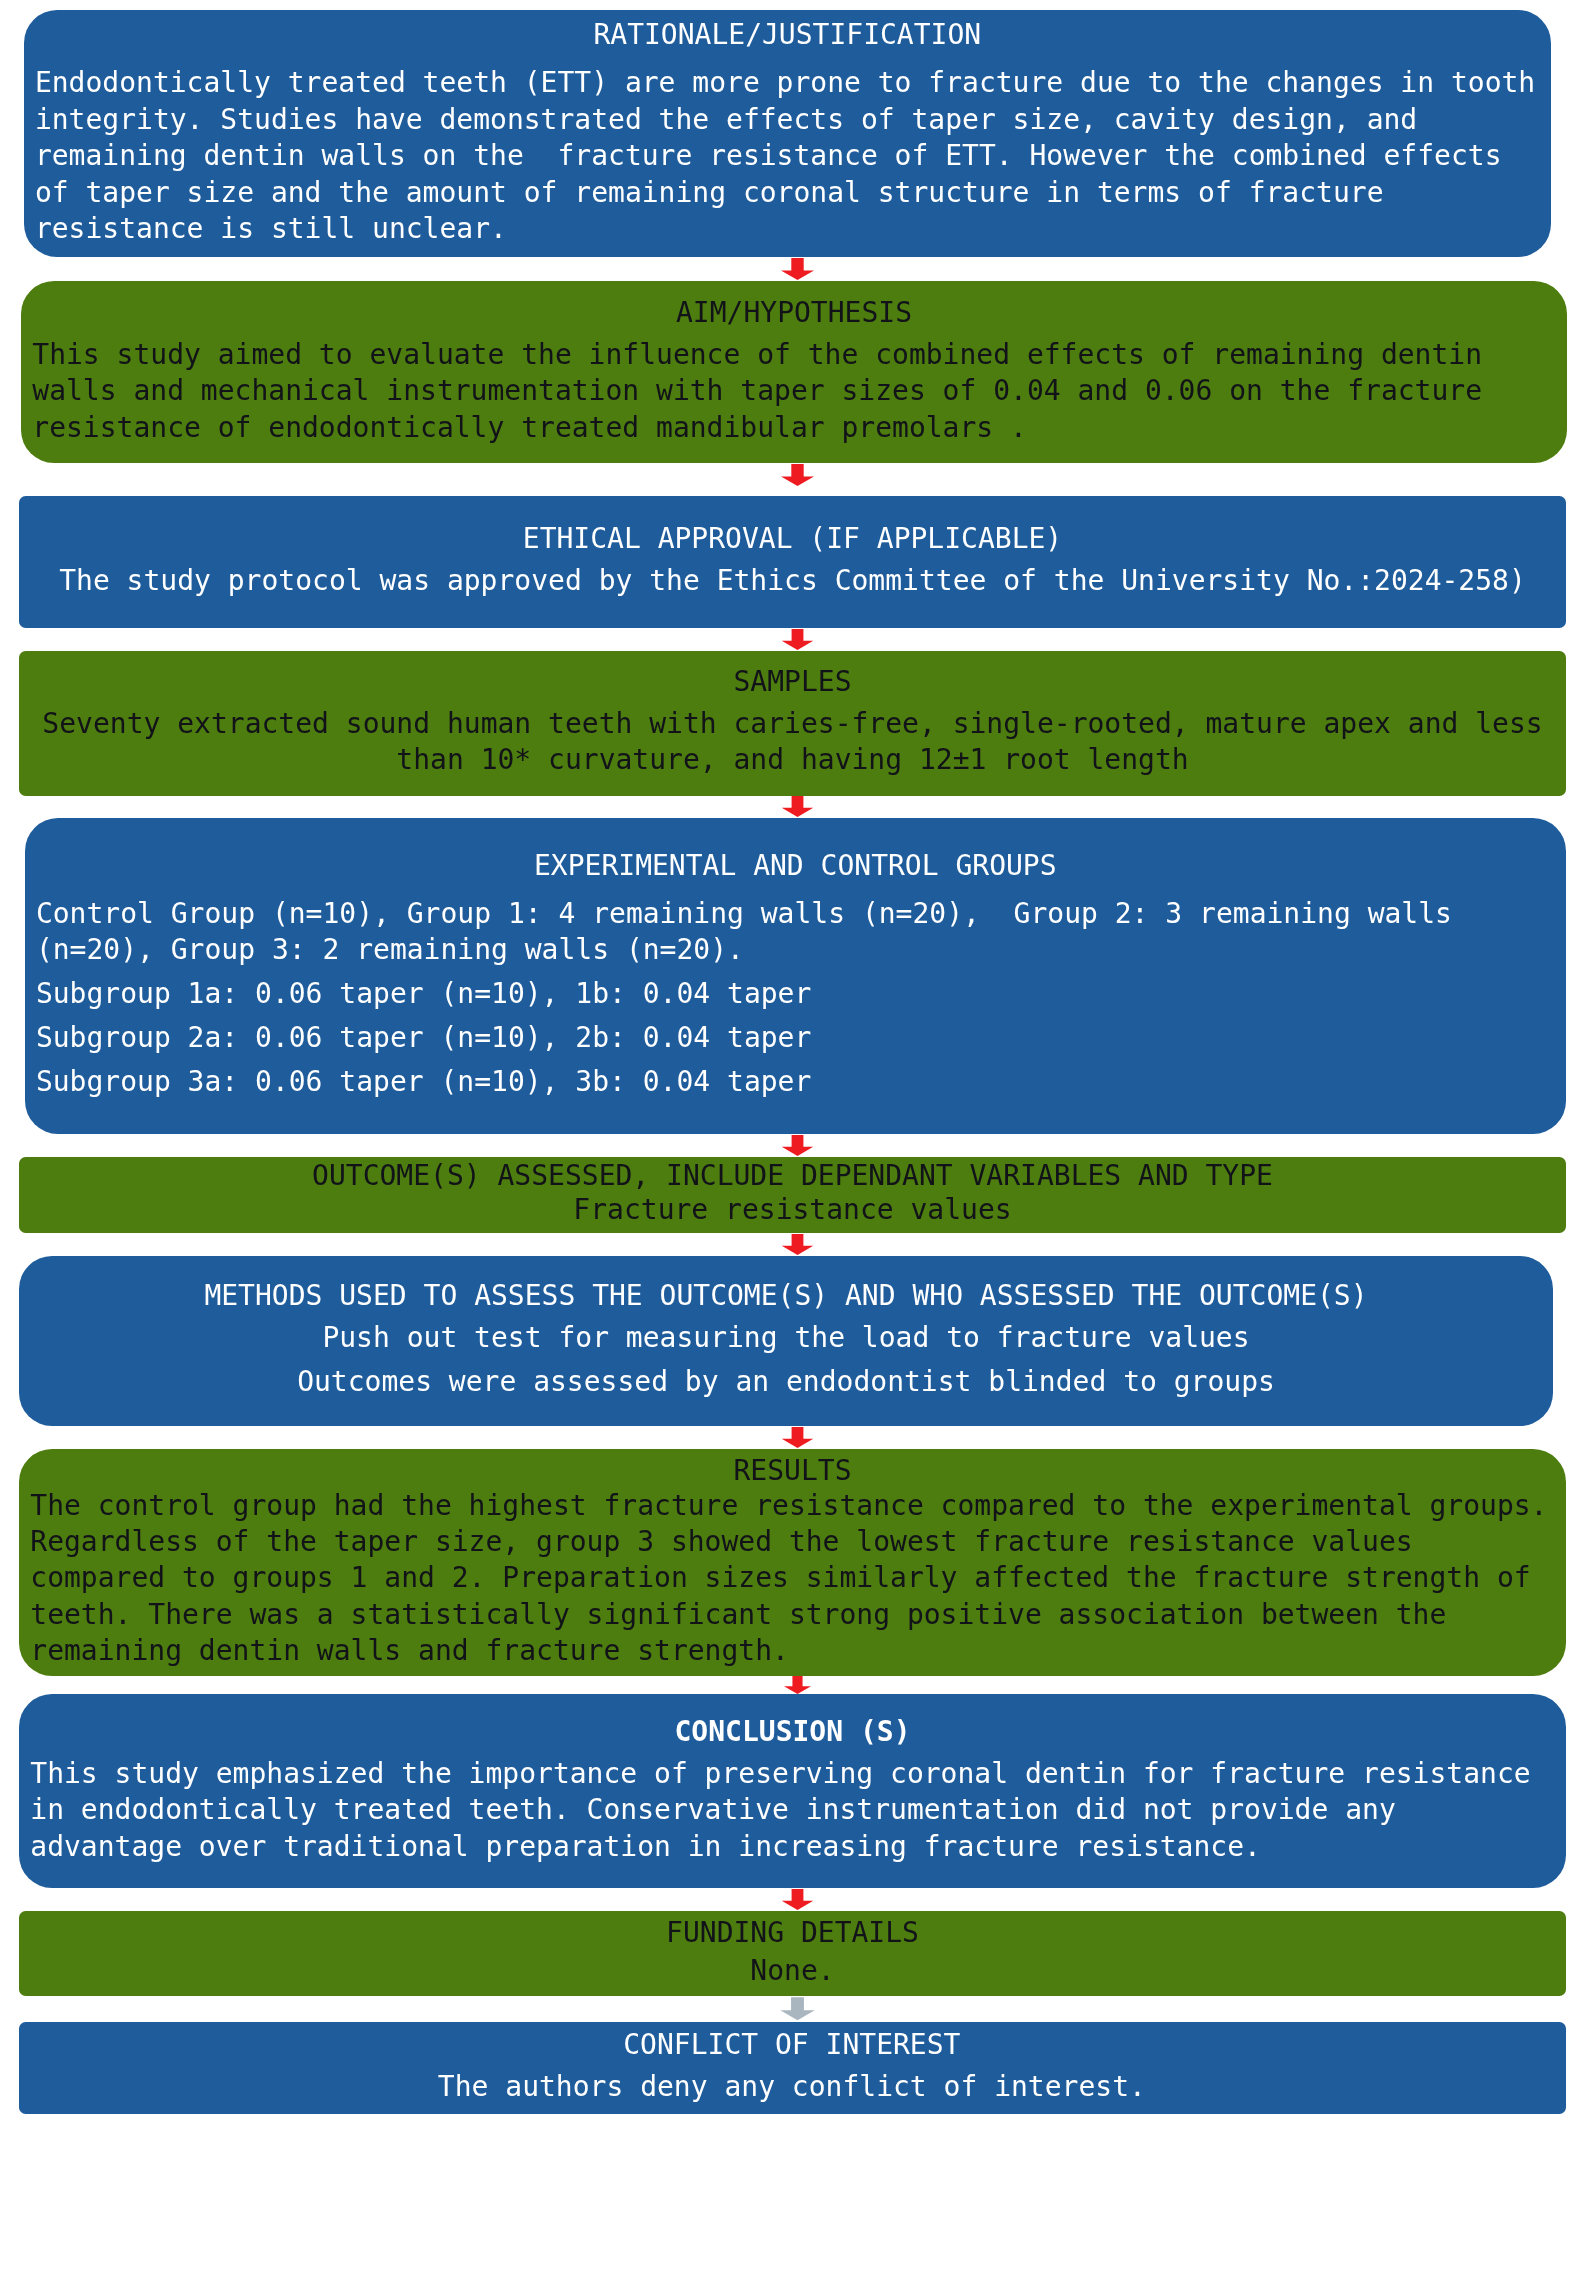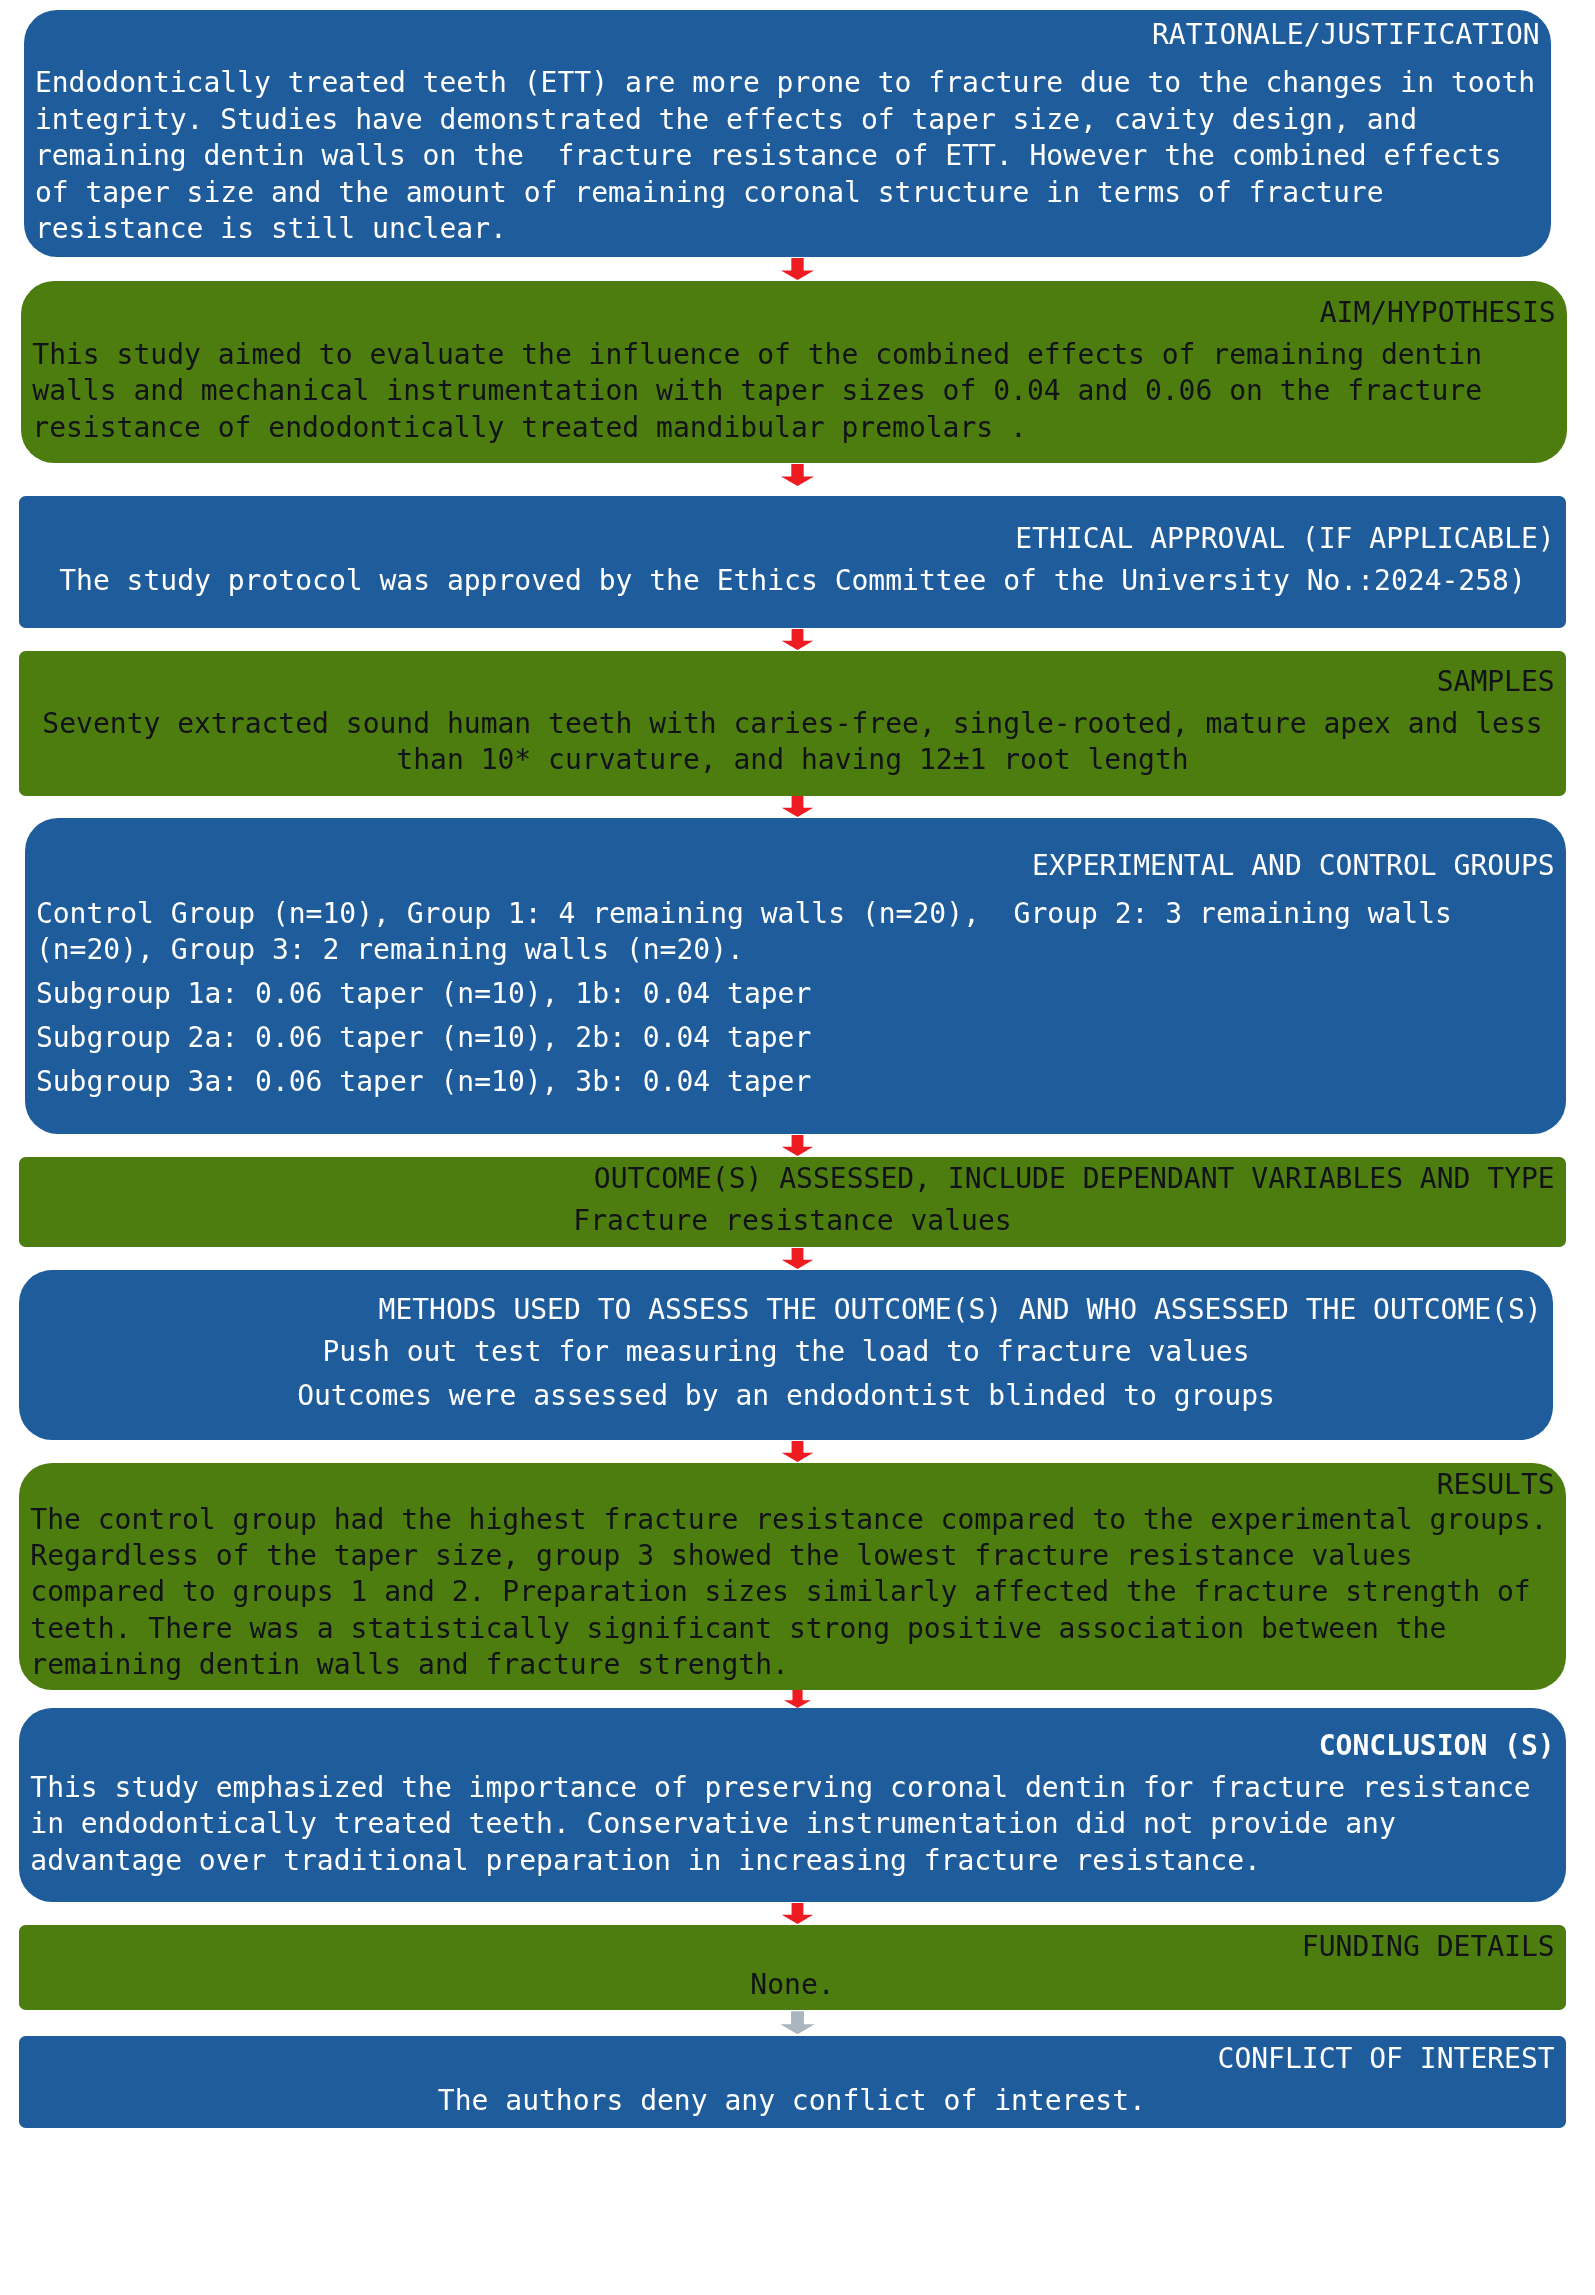--- a/index.html
+++ b/index.html
@@ -41,21 +41,21 @@
   }
   .box.light {
     background: #4d7c0f;
     color: #111318;
   }
   .box.sharp {
     border-radius: 6.6px;
   }
 
   .title {
-    text-align: right;
+    text-align: center;
     font-size: 28px;
     line-height: 1.18;
     letter-spacing: 0px;
     white-space: pre;
   }
   .title.bold { font-weight: bold; }
 
   .body-text {
     font-size: 28px;
     line-height: 1.30;
@@ -83,21 +83,21 @@
   .r1 { margin: 10.4px 44px 0px 23.6px;  height: 247px; }
   .a1 { height: 23.6px; }
   .r2 { margin: 0 28px 0 21px;       height: 182px; }
   .a2 { height: 24.6px; }
   .r3 { margin: 8px 29px 0 19px;       height: 132px; }
   .a3 { height: 23px; }
   .r4 { margin: 0 29px 0 19px;       height: 145px; }
   .a4 { height: 22px; }
   .r5 { margin: 0 29px 0 24.6px;       height: 316px; }
   .a5 { height: 23px; }
-  .r6 { margin: 0 29px 0 19px;       height: 90px; }
+  .r6 { margin: 0 29px 0 19px;       height: 76px; }
   .a6 { height: 23px; }
   .r7 { margin: 0 42px 0 19px;       height: 170px; }
   .a7 { height: 23.6px; }
   .r8 { margin: 0 29px 0 19px;       height: 227px; }
   .a8 { height: 18px; }
   .r9 { margin: 0 29px 0 19px;       height: 194px; }
   .a9 { height: 23px; }
   .r10 { margin: 0 29px 0 19px;      height: 85px; }
   .a10 { height: 25.5px; }
   .r11 { margin: 0 29px 10.4px 19px;   height: 92px; padding-left: 10px; }

